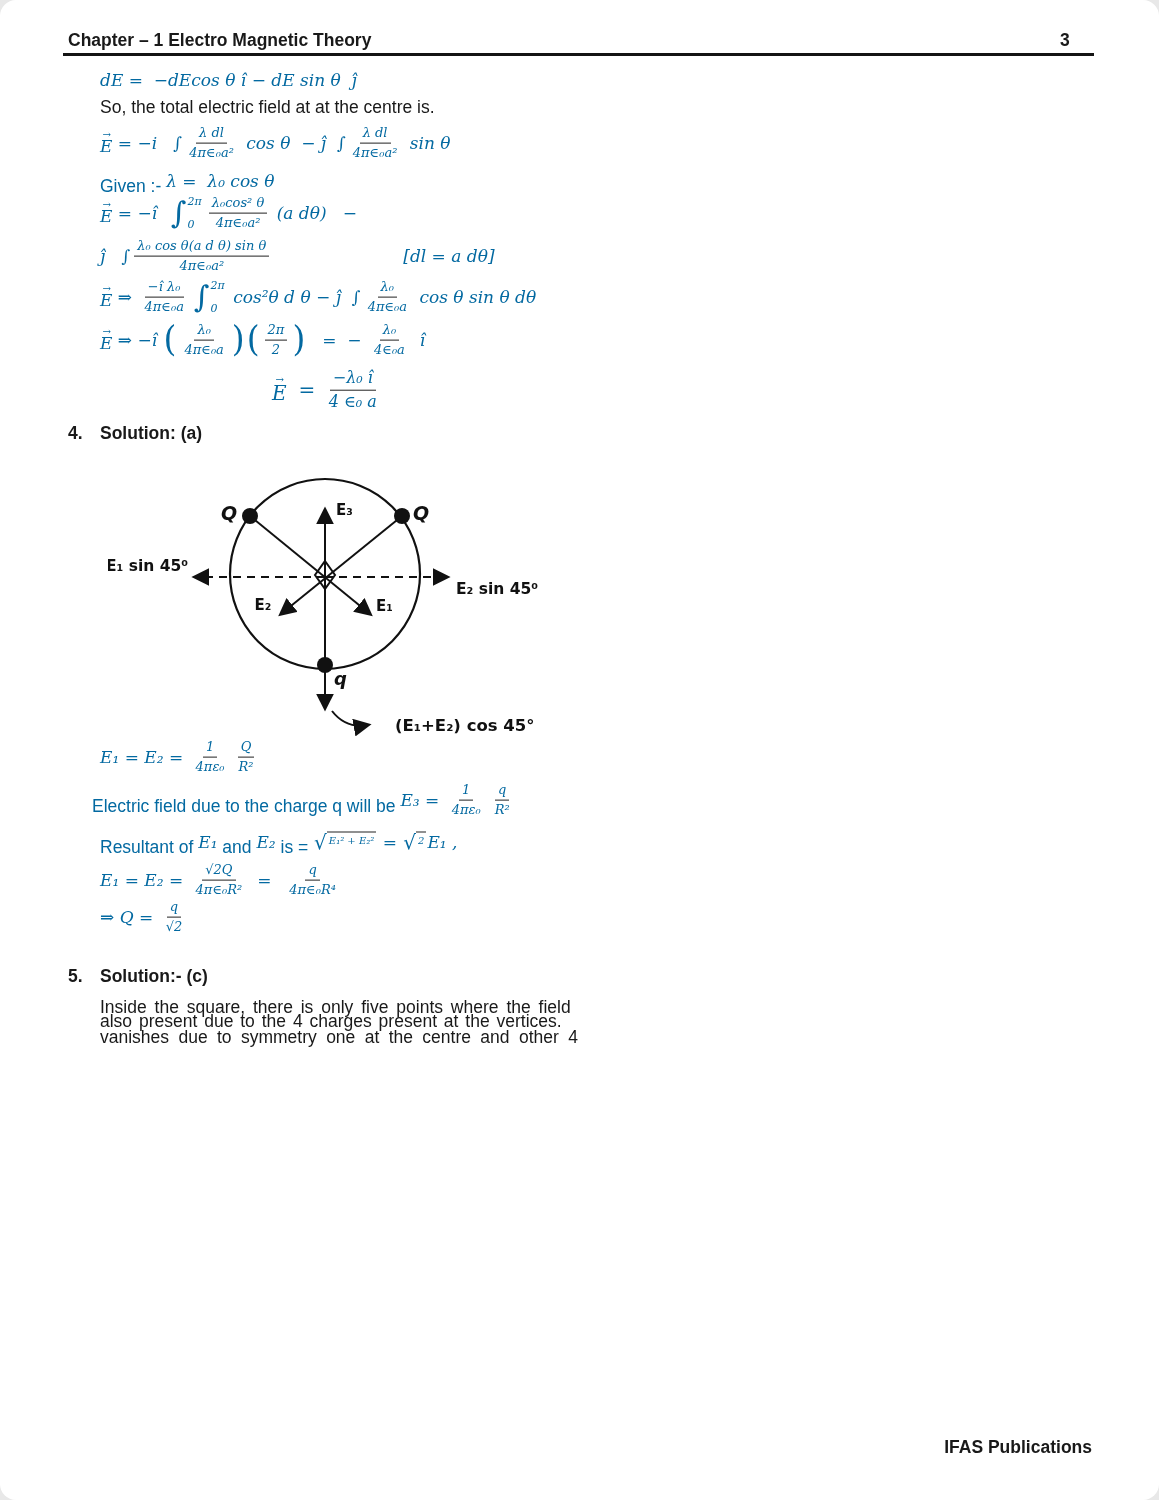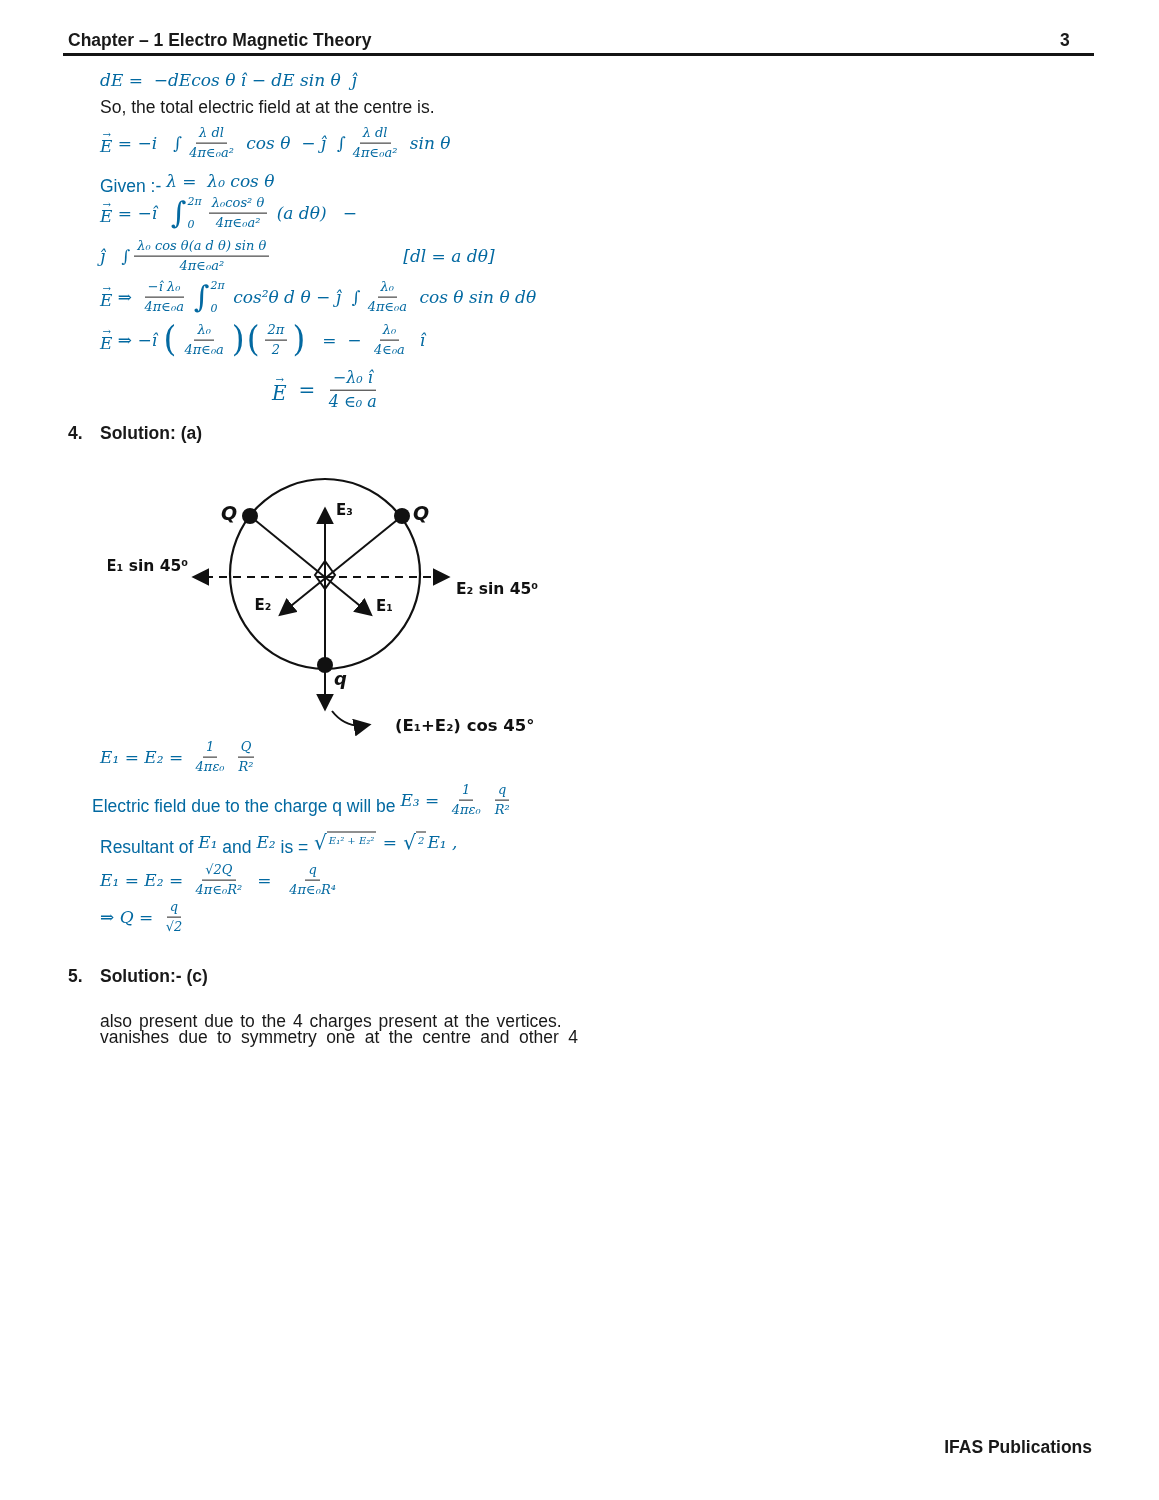--- a/index.html
+++ b/index.html
@@ -1,17 +1,17 @@
 <!DOCTYPE html>
 <html><head>
 <meta charset="utf-8">
 <style>
   html,body{margin:0;padding:0;background:#e8e8e8;}
   .page{position:relative;width:1159px;height:1500px;background:#ffffff;margin:0 auto;
-        font-family:"Liberation Sans",sans-serif;color:#191919;overflow:hidden;}
+        font-family:"Liberation Sans",sans-serif;color:#191919;overflow:hidden;border-radius:16px;}
   .abs{position:absolute;}
   .tline{position:absolute;font-size:17.5px;white-space:pre;}
   .b{font-weight:bold;}
   .rule{position:absolute;background:#141414;height:3px;}
   
   .mline{position:absolute;display:flex;align-items:center;transform:translateY(-50%);
          font-family:"DejaVu Serif",serif;font-size:17px;white-space:pre;color:#0369a1;}
   .mline .mi{font-style:italic;}
   .mline .mu{font-family:"Liberation Sans",sans-serif;font-style:normal;font-size:17.5px;margin-top:12px;}
   .frac{display:inline-flex;flex-direction:column;align-items:center;margin:0 4px;
@@ -93,17 +93,18 @@
   </svg>
 
   <div class="mline" style="left:100px;top:757px;"><span class="mi">E₁ = E₂ = </span><span class="frac"><span class="num">1</span><span class="den">4πε₀</span></span><span class="frac"><span class="num">Q</span><span class="den">R²</span></span></div>
   <div class="mline" style="left:92px;top:800px;"><span class="mu">Electric field due to the charge q will be </span><span class="mi">E₃ = </span><span class="frac"><span class="num">1</span><span class="den">4πε₀</span></span><span class="frac"><span class="num">q</span><span class="den">R²</span></span></div>
   <div class="mline" style="left:100px;top:841px;"><span class="mu">Resultant of </span><span class="mi">E₁</span><span class="mu"> and </span><span class="mi">E₂</span><span class="mu"> is = </span><span class="sqrt"><span class="rad">√</span><span class="cont">E₁² + E₂²</span></span><span class="mi"> = </span><span class="sqrt"><span class="rad">√</span><span class="cont">2</span></span><span class="mi">E₁ ,</span></div>
   <div class="mline" style="left:100px;top:880px;"><span class="mi">E₁ = E₂ = </span><span class="frac"><span class="num">√2Q</span><span class="den">4π∈₀R²</span></span><span class="gap" style="width: 8px;"></span><span class="mi">=  </span><span class="frac"><span class="num">q</span><span class="den">4π∈₀R⁴</span></span></div>
   <div class="mline" style="left:100px;top:917px;"><span class="mi">⇒ Q = </span><span class="frac"><span class="num">q</span><span class="den">√2</span></span></div>
 
   <div class="tline b" style="left:68px;top:966px;">5.</div>
   <div class="tline b" style="left:100px;top:966px;">Solution:- (c)</div>
+  <div class="tline" style="left:100px;top:997px;word-spacing:3px;">Inside the square, there is only five points where the field</div>
   <div class="tline" style="left:100px;top:1027px;word-spacing:4.5px;">vanishes due to symmetry one at the centre and other 4</div>
   <div class="tline" style="left:100px;top:1011px;word-spacing:2px;">also present due to the 4 charges present at the vertices.</div>
 
   <div class="tline b" style="right:67px;top:1437px;">IFAS Publications</div>
 </div>
 
 </body></html>

